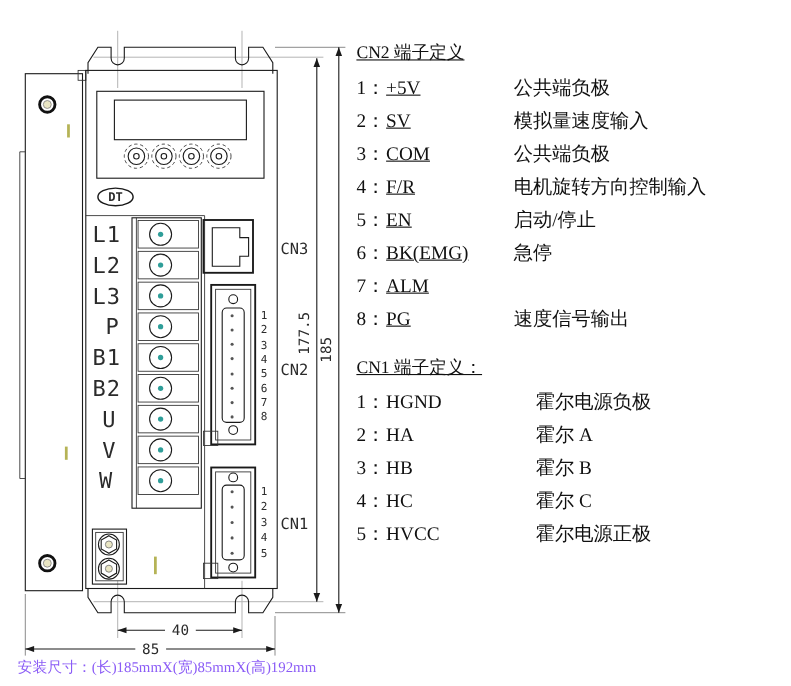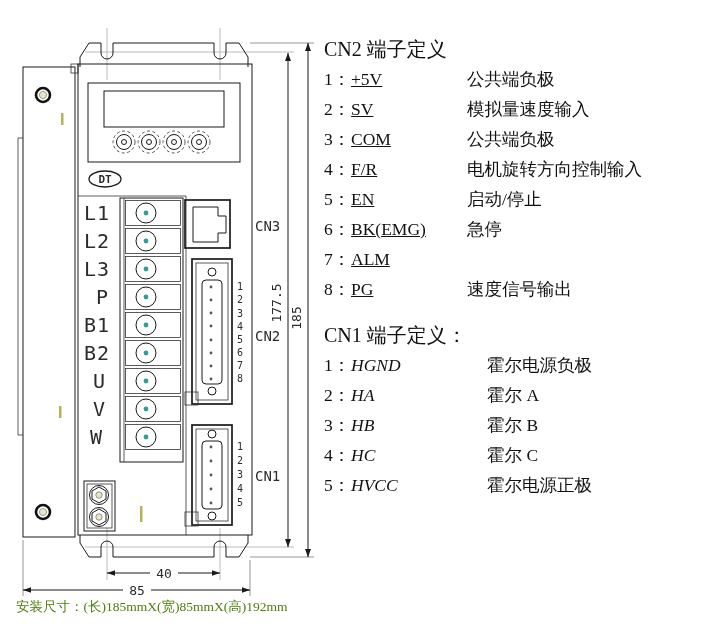--- a/index.html
+++ b/index.html
@@ -12,27 +12,27 @@
   .cl{stroke:#b3b3b3;fill:none;stroke-width:0.9;}
   .ext{stroke:#8a8a8a;fill:none;stroke-width:0.9;}
   .arrow{fill:#1a1a1a;stroke:none;}
   text.cad{font-family:"DejaVu Sans Mono","Liberation Mono",monospace;fill:#2b2b2b;}
   .term-label{font-size:20px;letter-spacing:1px;fill:#3a3a3a;}
   .conn-label{font-size:14px;}
   .dim-label{font-size:13px;}
   .pin-num-txt{font-size:10px;fill:#333;}
   .dt-txt{font-size:11px;font-weight:bold;}
   .defs{position:absolute;left:324px;top:34px;width:392px;}
-  .def-title{font-size:20px;height:30px;line-height:30px;white-space:nowrap;}
+  .def-title{font-size:16px;height:30px;line-height:30px;white-space:nowrap;text-decoration:underline;}
   .def-title.second{margin-top:16px;}
   .def-row{display:flex;font-size:17.5px;height:30px;line-height:30px;white-space:nowrap;}
   .def-row .num{width:27px;flex:none;}
   .def-row.cn2-row .name{width:116px;flex:none;text-decoration:underline;}
-  .def-row.cn1-row .name{width:136px;flex:none;font-style:italic;}
-  .install{position:absolute;left:16px;top:598px;font-size:13.5px;white-space:nowrap;color:#4d7c0f;}
+  .def-row.cn1-row .name{width:136px;flex:none;}
+  .install{position:absolute;left:16px;top:598px;font-size:13.5px;white-space:nowrap;color:#8b5cf6;}
 </style>
 </head>
 <body>
 
 <div class="page">
 
   <svg width="320" height="624" viewBox="0 0 320 624">
 
     <g class="cl">
       <line x1="107" y1="28" x2="107" y2="80"></line>

